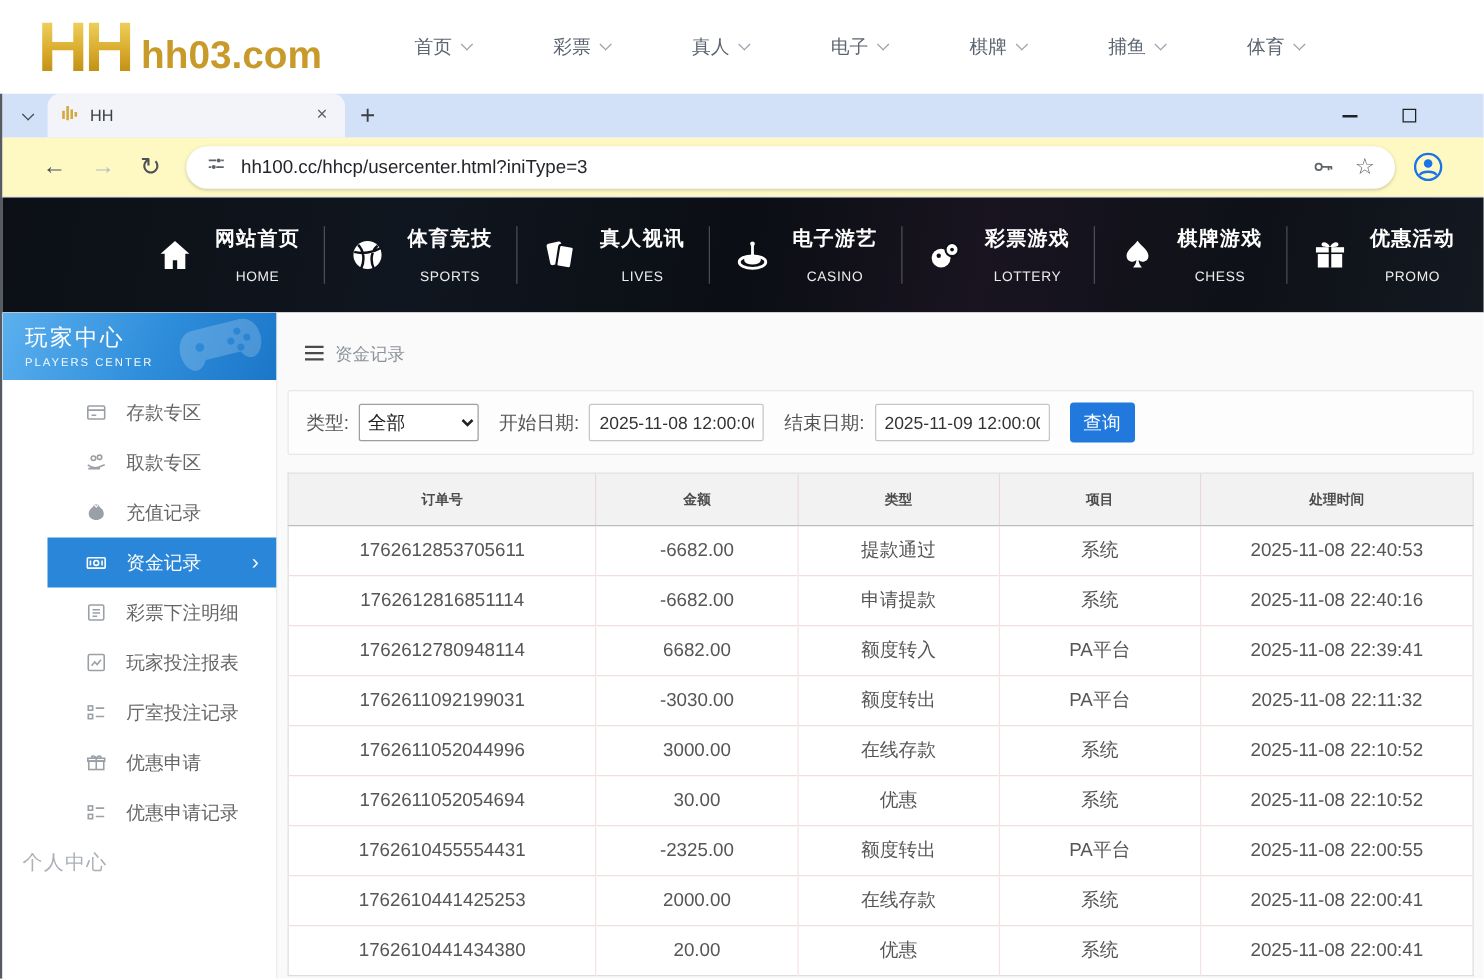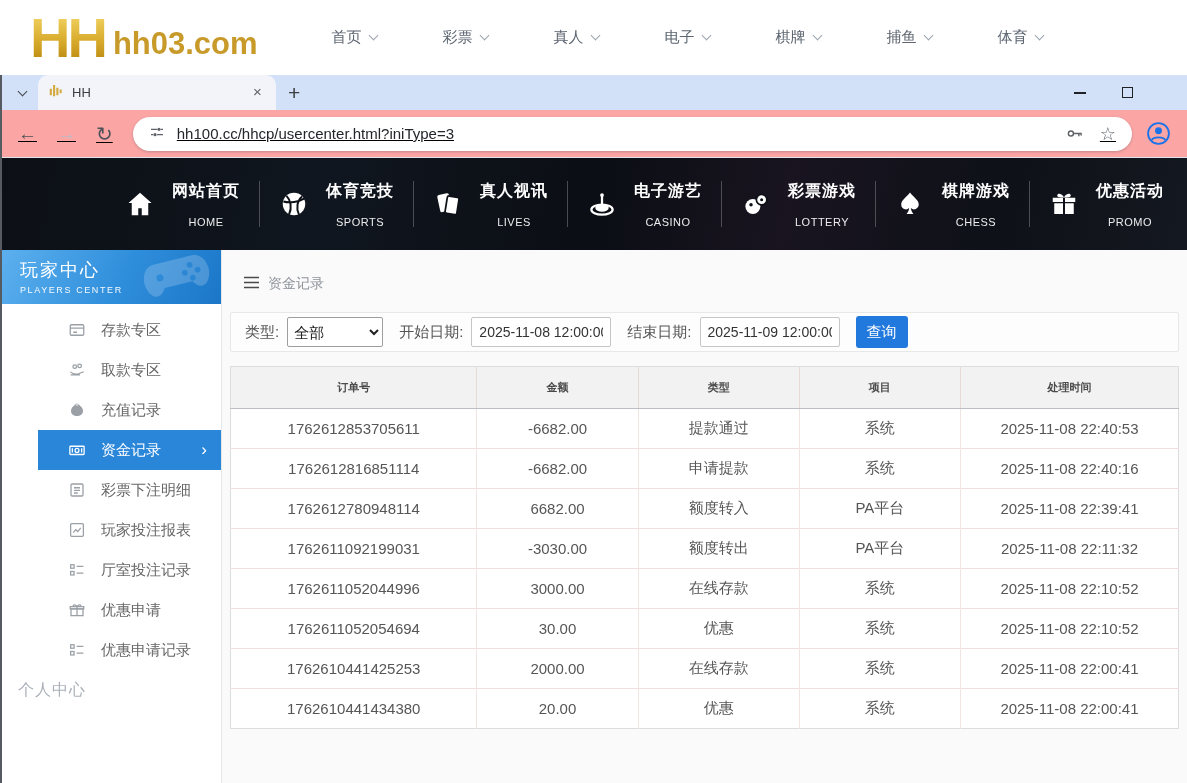--- a/index.html
+++ b/index.html
@@ -25,21 +25,21 @@
   .tab { width:238px; height:35px; background:#f2f4f9; border-radius:10px 10px 0 0; display:flex; align-items:center; padding:0 10px; margin-left:4px; cursor:pointer; }
   .tab-title { font-size:13px; color:#3c4043; margin-left:9px; flex:1; }
   .tab-close { width:17px; height:17px; border-radius:50%; color:#5f6368; font-size:15px; line-height:16px; text-align:center; cursor:pointer; }
   .tab-close::after { content:"×"; }
   .newtab { font-size:21px; color:#3c4043; margin-left:12px; cursor:pointer; line-height:18px; }
   .newtab::after { content:"+"; }
   .win-controls { position:absolute; right:54px; top:0; height:35px; display:flex; align-items:center; gap:36px; }
   .win-min { width:12px; border-top:2px solid #202124; cursor:pointer; }
   .win-max { width:11px; height:11px; border:1.6px solid #202124; cursor:pointer; }
 
-  .toolbar { height:48px; background:#fca5a5; border-bottom:1px solid #dfe3ea; display:flex; align-items:center; padding:0 16px;text-decoration:underline; }
+  .toolbar { height:48px; background:#fef9c3; border-bottom:1px solid #dfe3ea; display:flex; align-items:center; padding:0 32px; }
   .tb-btn { font-size:19px; color:#4c5158; margin-right:20px; cursor:pointer; }
   .tb-back::after { content:"←"; }
   .tb-fwd { color:#b6bcc4; }
   .tb-fwd::after { content:"→"; }
   .tb-reload::after { content:"↻"; font-size:20px; }
   .url-pill { flex:1; height:34px; background:#fff; border-radius:17px; box-shadow:0 1px 3px rgba(60,64,67,.28); display:flex; align-items:center; padding:0 16px; margin-right:14px; }
   .url-text { font-size:15px; color:#24262b; margin-left:12px; flex:1; }
   .pill-ic { display:flex; align-items:center; margin-left:16px; cursor:pointer; }
   .star { font-size:18px; color:#5f6368; cursor:pointer; margin-left:16px; }
   .star::after { content:"☆"; }
@@ -76,21 +76,21 @@
   .sb-chev::after { content:"›"; }
   .sb-item.active { background:#2a86d8; }
   .sb-item.active .sb-label { color:#fff; }
   .sb-item.active .sb-icon { color:#fff; }
   .sb-item.active .sb-chev { display:block; }
   .sb-section2 { margin:10px 16px 0; color:#aab0b8; font-size:16px; letter-spacing:1px; }
 
   
   .main { flex:1; background:#fafafa; padding:0 8px; overflow:hidden; }
   .breadcrumb { height:62px; display:flex; align-items:center; gap:9px; padding:6px 0 0 14px; color:#8d939b; font-size:14px; }
-  .filter-box { height:40px; border:1px solid #e8e8e8; border-radius:2px; background:#fdfdfd; display:flex; align-items:center; padding:0 14px; }
+  .filter-box { height:52px; border:1px solid #e8e8e8; border-radius:2px; background:#fdfdfd; display:flex; align-items:center; padding:0 14px; }
   .f-label { font-size:15px; color:#555; margin-right:8px; }
   .type-select { width:96px; height:30px; font-size:15px; color:#222; border:1px solid #9e9e9e; border-radius:2px; background:#fff; padding:0 2px; }
   .date-input { width:140px; height:30px; font-size:14px; color:#333; border:1px solid #c6c6c6; border-radius:2px; padding:0 7px; }
   .ml { margin-left:16px; }
   .search-btn { width:52px; height:32px; margin-left:16px; background:#2279dd; color:#fff; font-size:15px; border:none; border-radius:3px; cursor:pointer; }
 
   table.records { width:100%; margin-top:14px; border-collapse:collapse; background:#fff; border:1px solid #ddd; table-layout:fixed; }
   .records th { height:42px; background:#f2f2f2; font-size:11px; font-weight:700; color:#4b4b4b; border-bottom:1px solid #bbbec2; border-right:1px solid #e9dada; }
   .records th:last-child { border-right:none; }
   .records td { height:40px; font-size:15px; color:#565656; text-align:center; border-top:1px solid #f1dede; border-right:1px solid #f3e4e4; }
@@ -447,20 +447,27 @@
                 <td>2025-11-08 22:10:52</td>
               </tr>
               <tr>
                 <td>1762611052054694</td>
                 <td>30.00</td>
                 <td>优惠</td>
                 <td>系统</td>
                 <td>2025-11-08 22:10:52</td>
               </tr>
               <tr>
+                <td>1762610455554431</td>
+                <td>-2325.00</td>
+                <td>额度转出</td>
+                <td>PA平台</td>
+                <td>2025-11-08 22:00:55</td>
+              </tr>
+              <tr>
                 <td>1762610441425253</td>
                 <td>2000.00</td>
                 <td>在线存款</td>
                 <td>系统</td>
                 <td>2025-11-08 22:00:41</td>
               </tr>
               <tr>
                 <td>1762610441434380</td>
                 <td>20.00</td>
                 <td>优惠</td>

